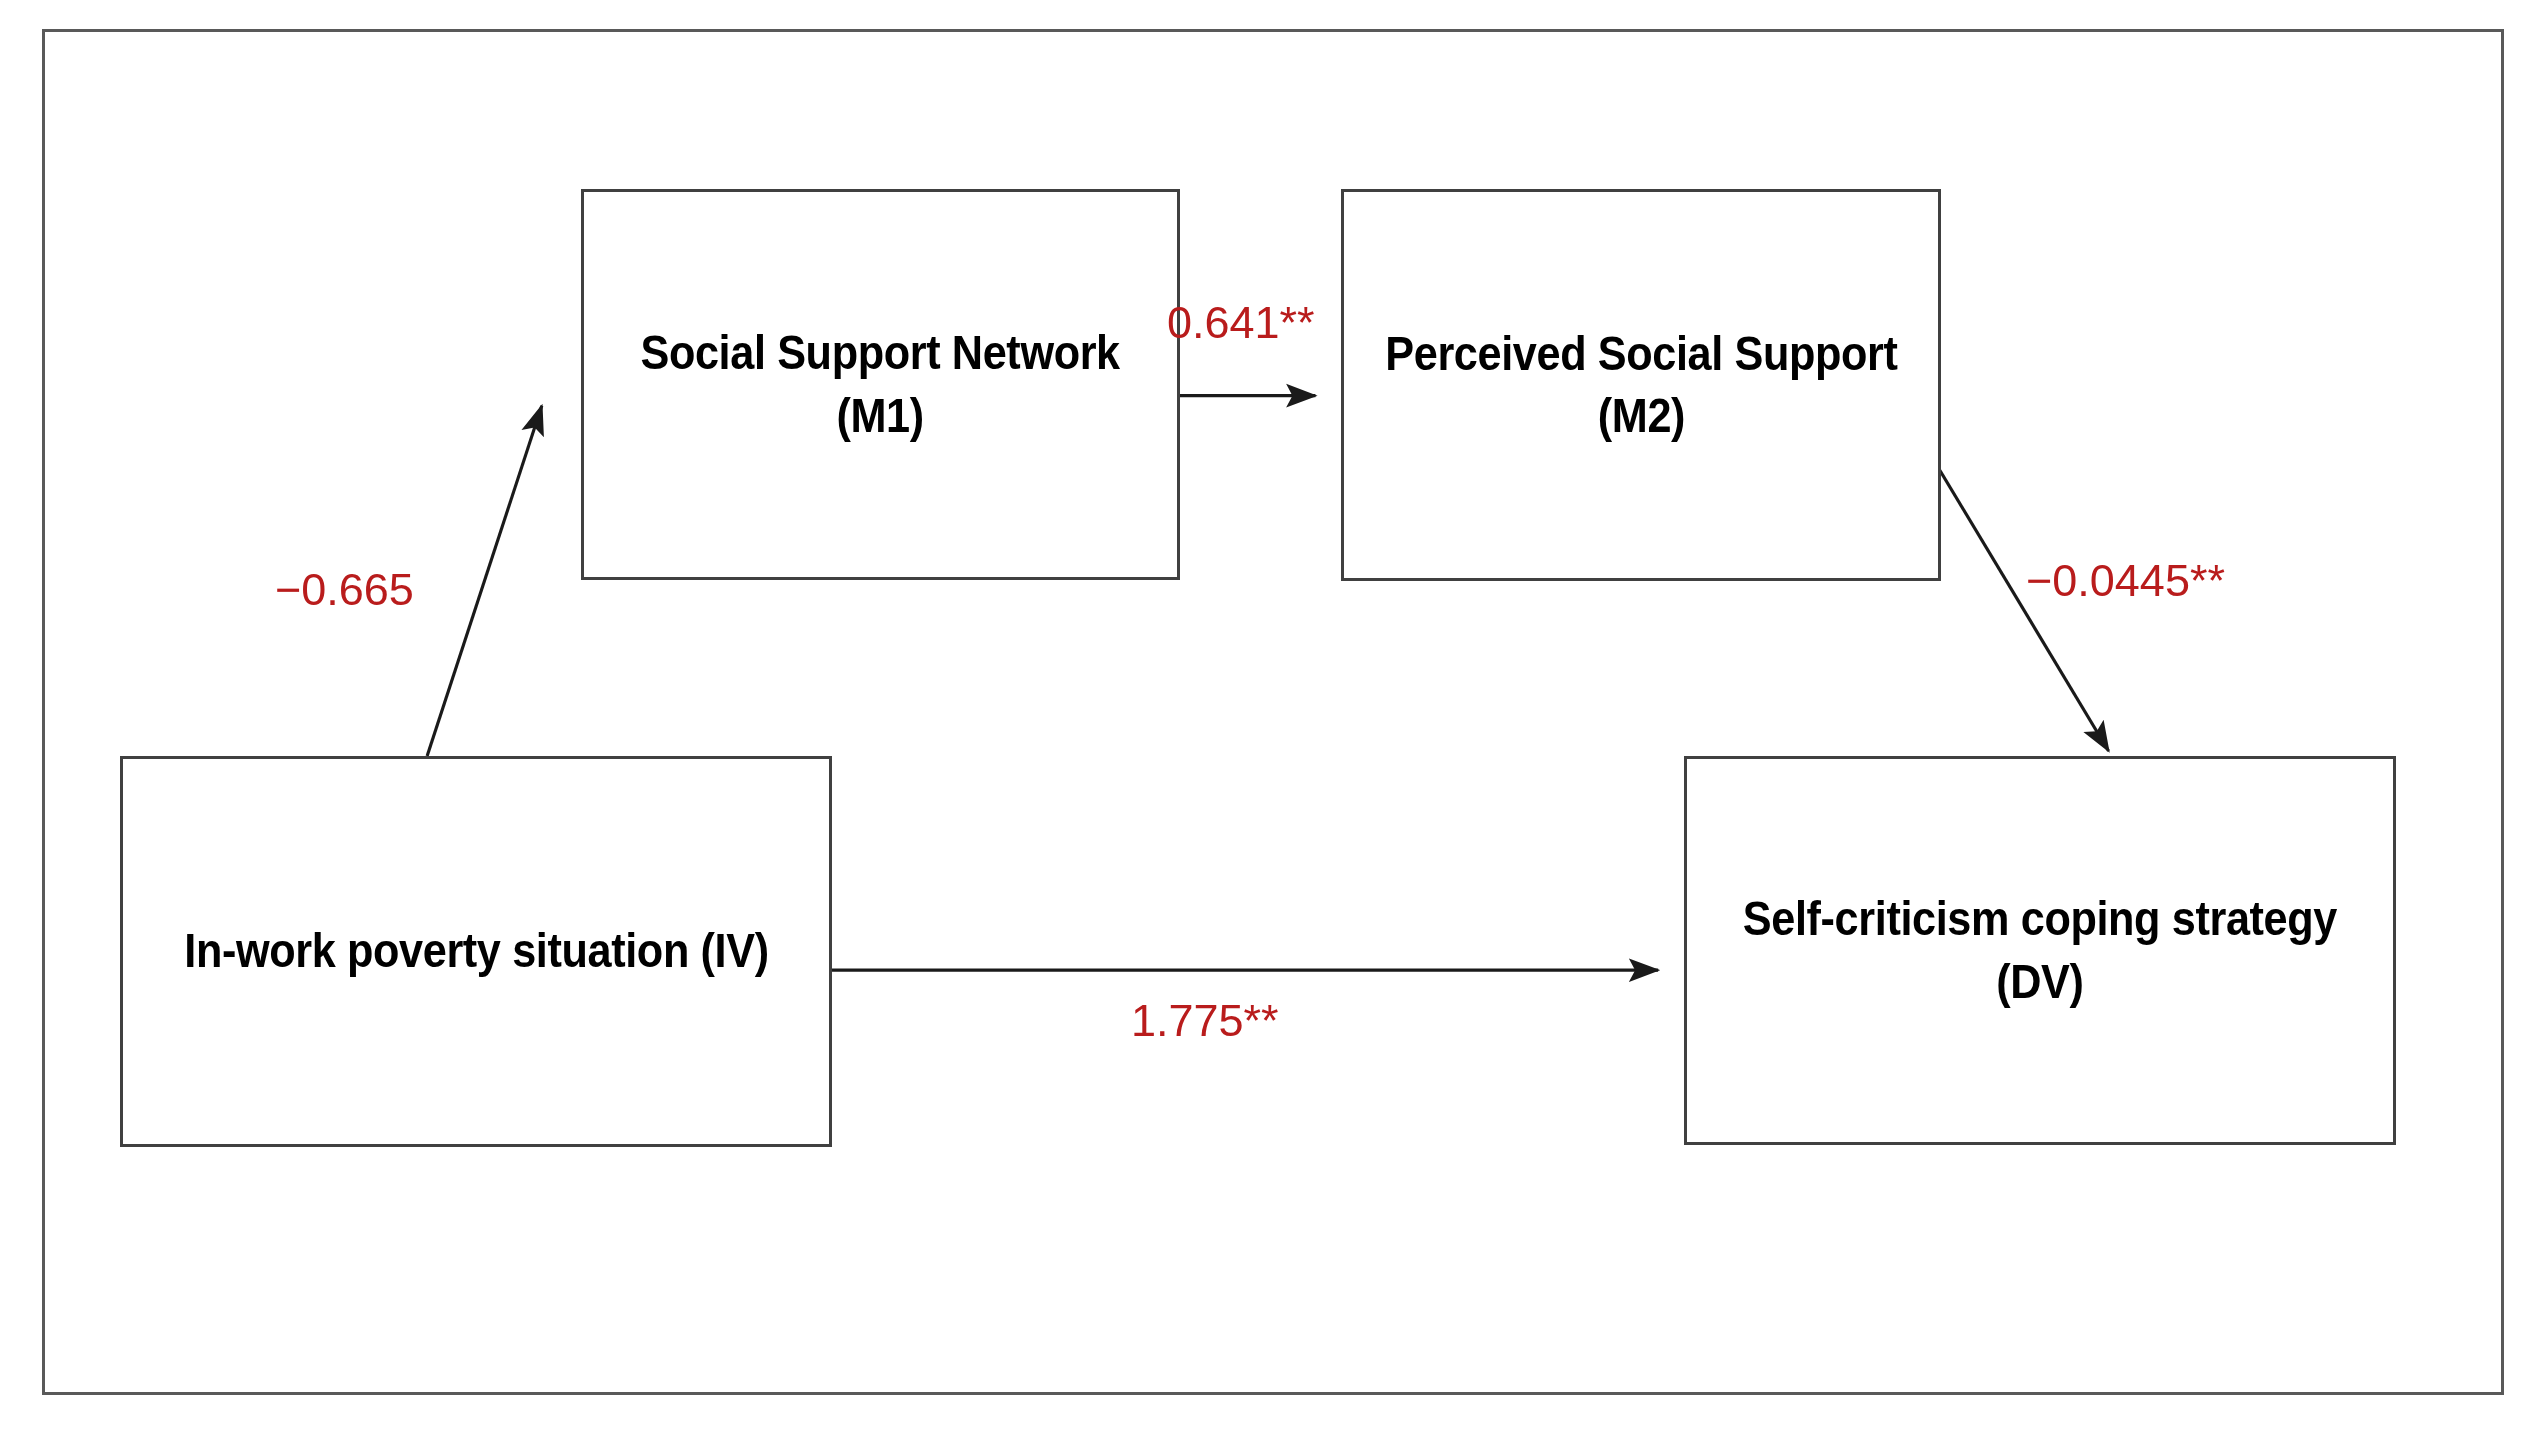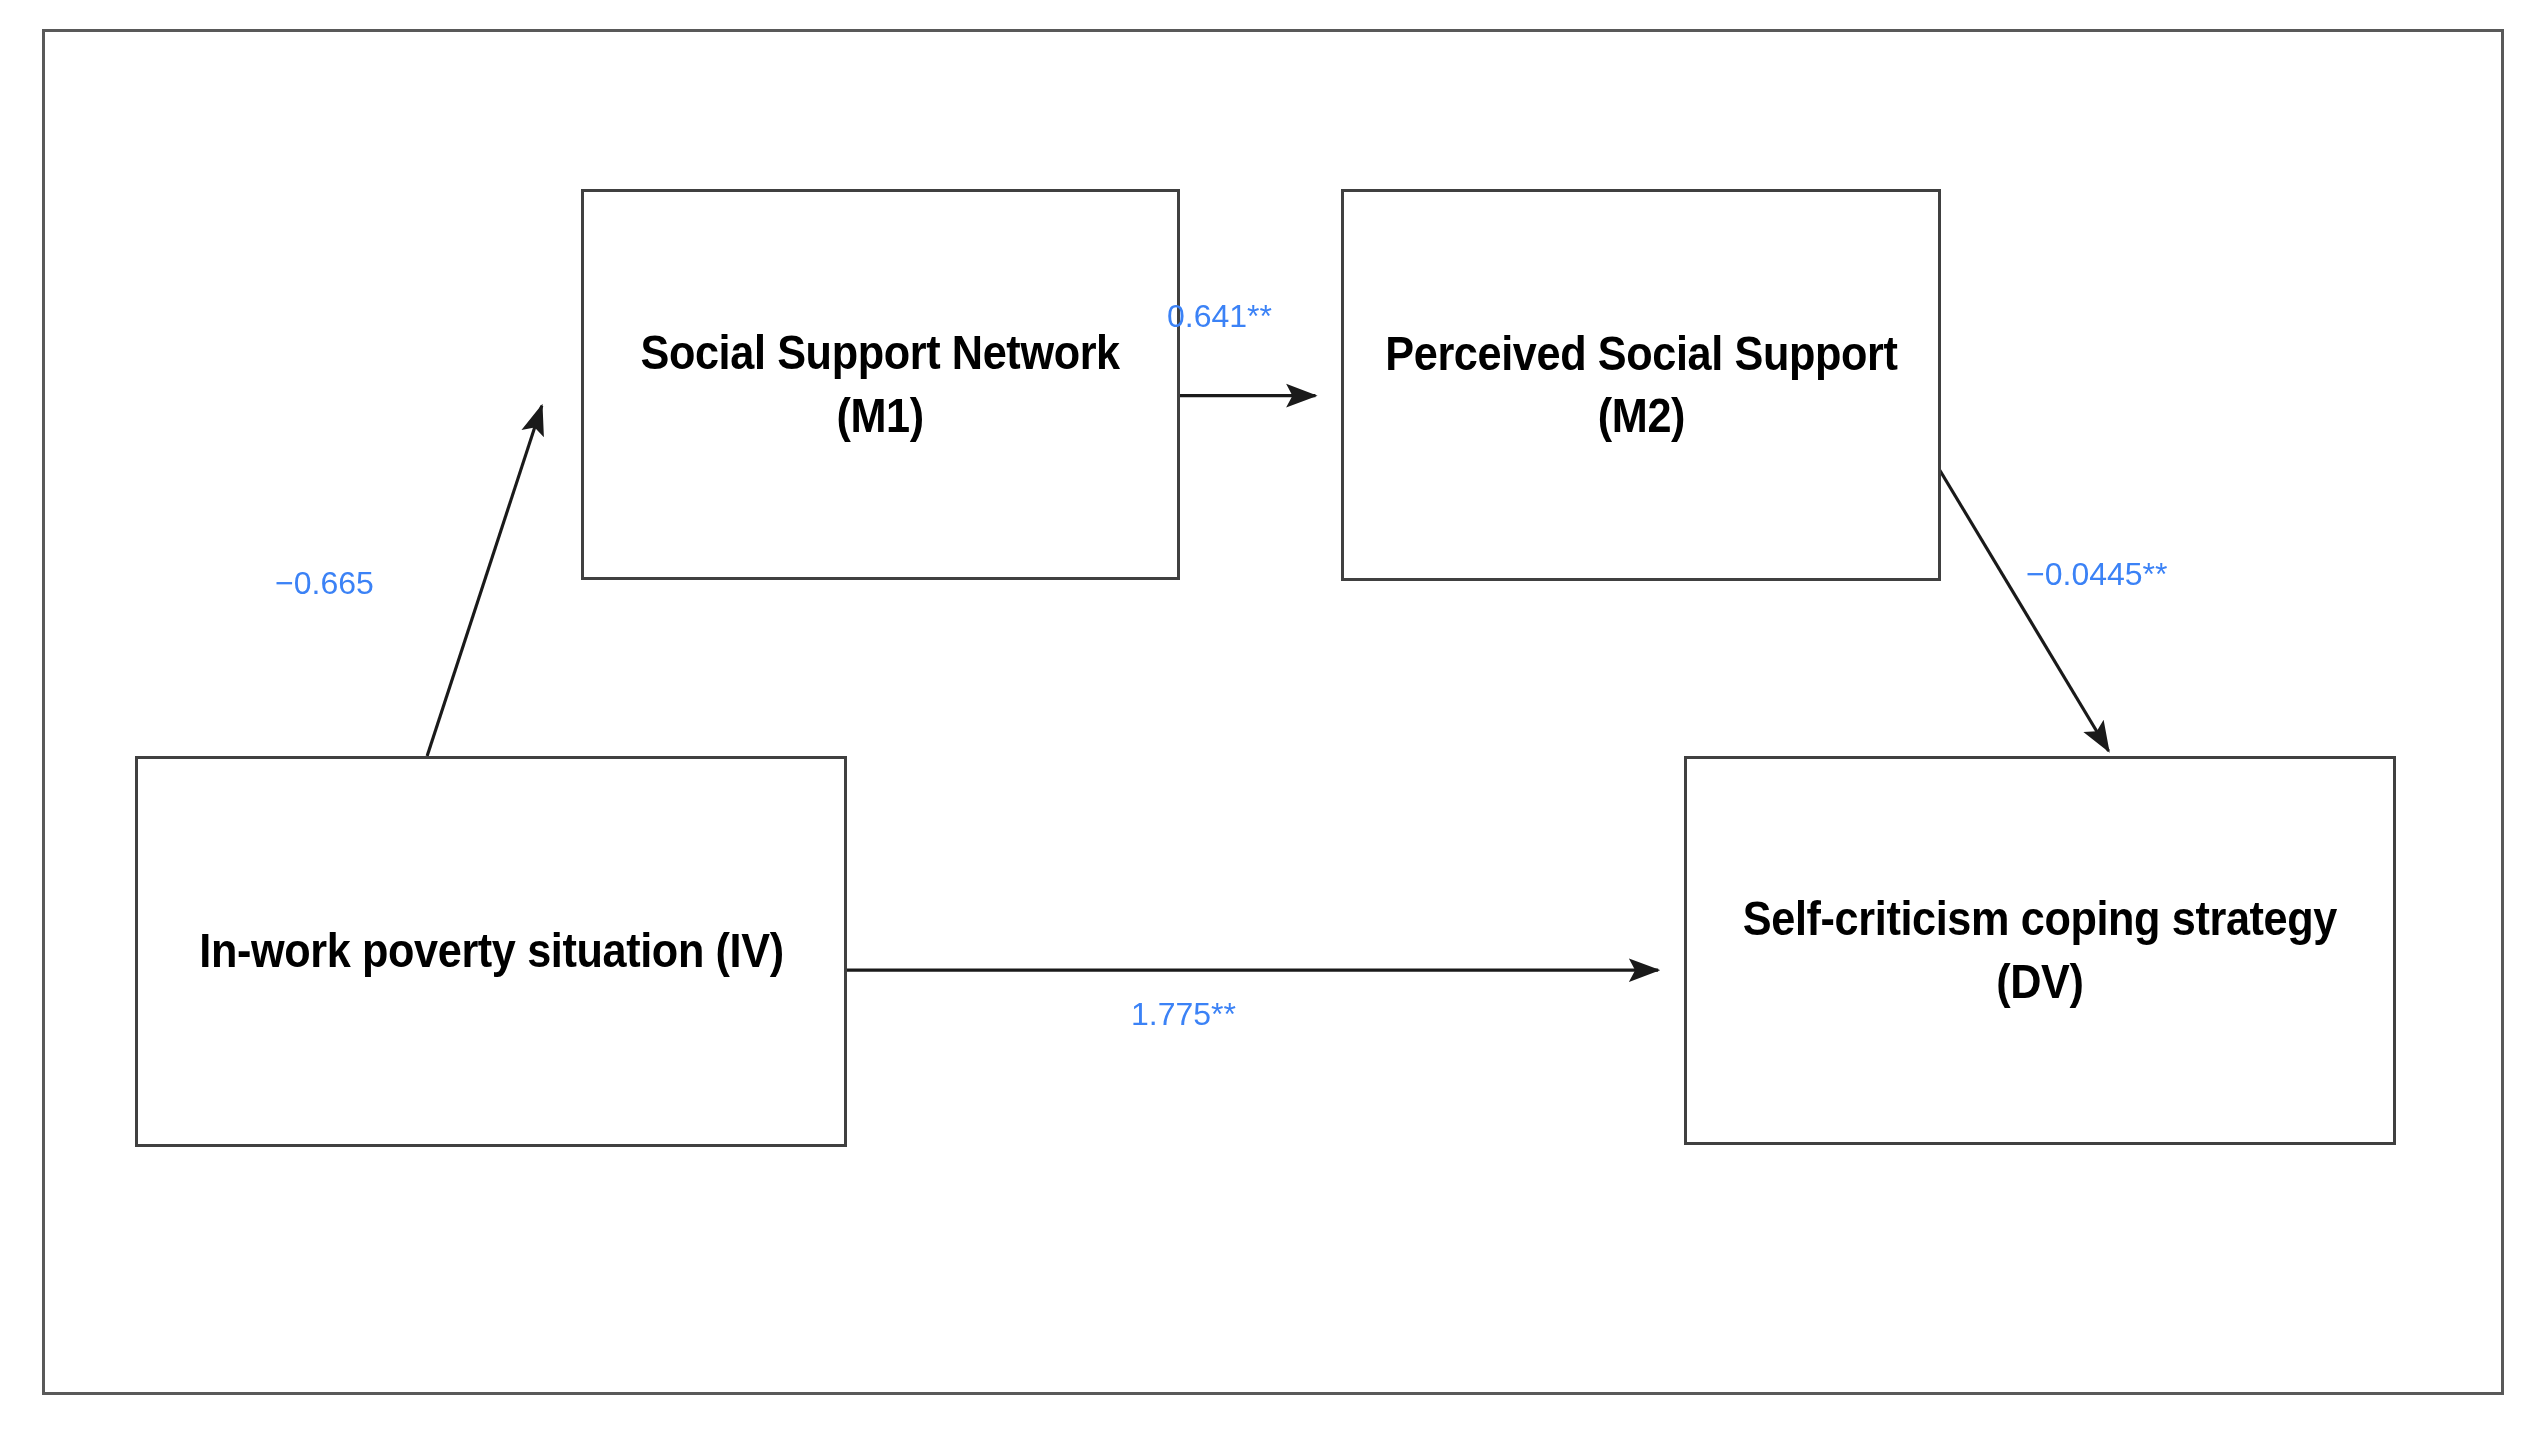--- a/index.html
+++ b/index.html
@@ -59,31 +59,31 @@
     line-height: 1.30;
     color: #000000;
     letter-spacing: -0.4px;
     transform: scaleX(0.90);
     transform-origin: center center;
     white-space: pre-line;
     padding: 0 8.8px;
   }
   #box-m1 { left: 557px;  top: 189px;  width: 599px;  height: 391px; }
   #box-m2 { left: 1317px; top: 189px;  width: 600px;  height: 392px; align-items: center; }
-  #box-iv { left: 111px;  top: 756px; width: 712px; height: 391px; }
+  #box-iv { left: 96px;  top: 756px; width: 712px; height: 391px; }
   #box-dv { left: 1660px; top: 756px; width: 712px; height: 389px; }
 
   
   .edge-label {
     position: absolute;
     font-family: "Liberation Sans", sans-serif;
     font-weight: normal;
-    font-size: 32px;
+    font-size: 45px;
     line-height: 1;
-    color: #3b82f6;
+    color: #b91c1c;
     white-space: nowrap;
     text-align: center;
   }
   #label-a1 { left: 275px;  top: 567px;  }   
   #label-d21{ left: 1167px; top: 300px;  }   
   #label-b2 { left: 2026px; top: 537px; margin-top: 21px;  }   
   #label-c  { left: 1131px; top: 998px; }   
 </style>
 </head>
 <body>

